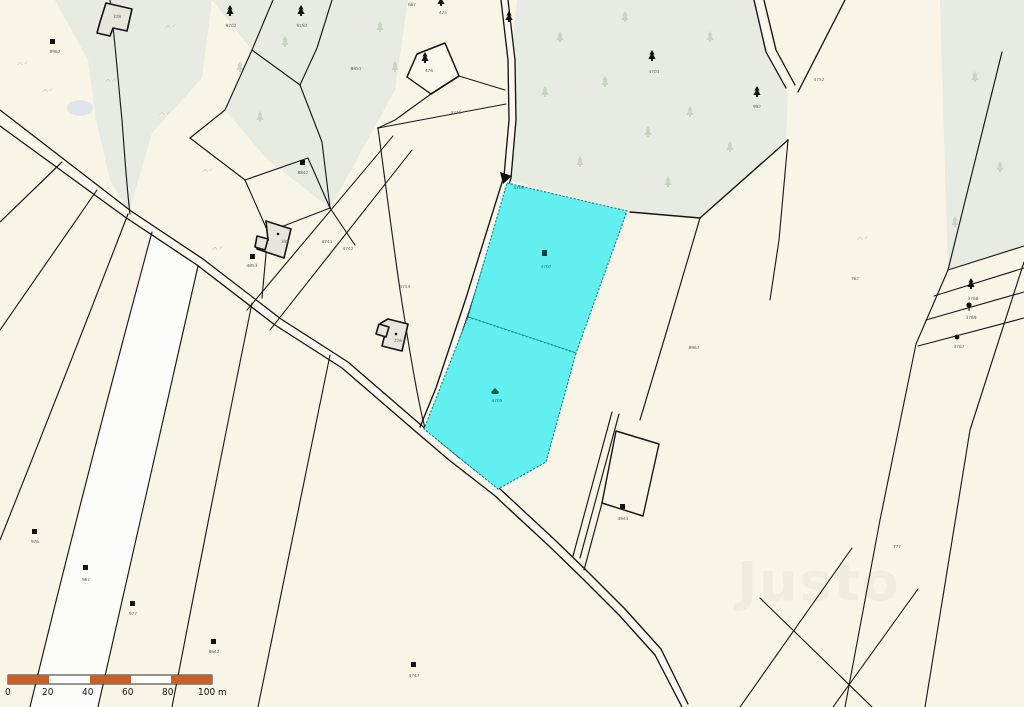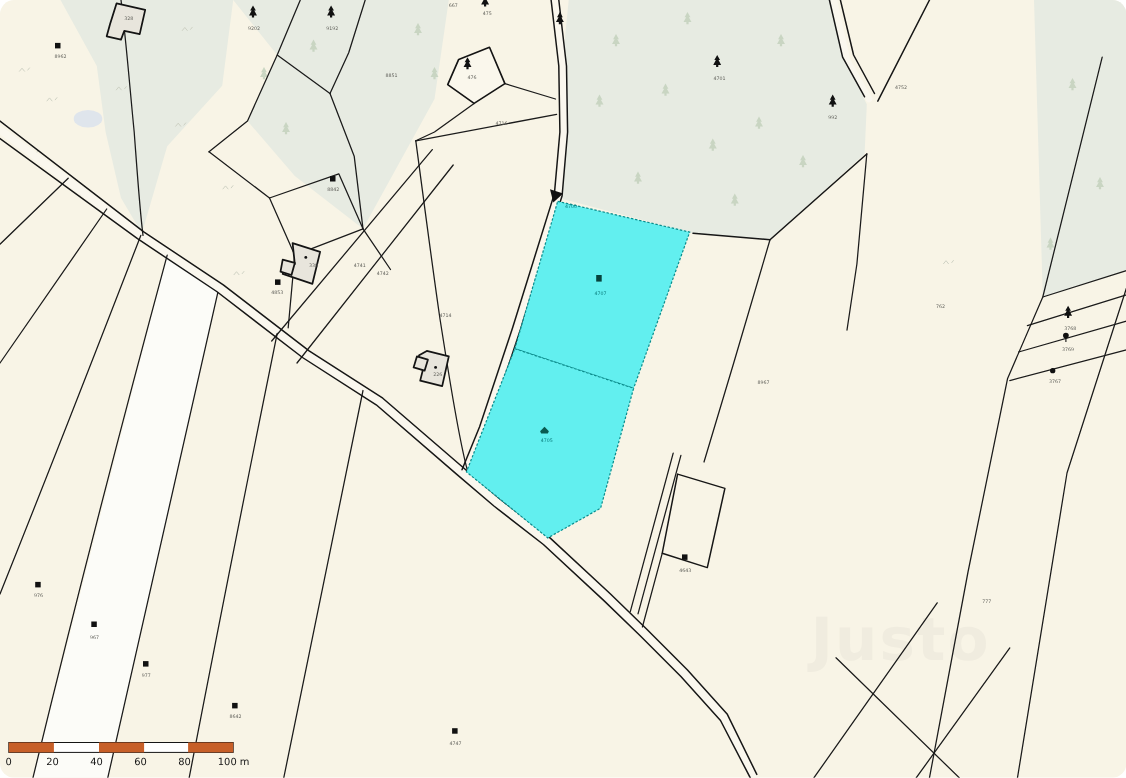--- a/index.html
+++ b/index.html
@@ -1,16 +1,16 @@
 <!DOCTYPE html>
 <html><head>
 <meta charset="utf-8">
 <style>
   html,body{margin:0;padding:0;background:#fff;}
-  .stage{width:1024px;height:707px;position:relative;overflow:hidden;border-radius:13px;}
+  .stage{width:1024px;height:707px;position:relative;overflow:hidden;}
   svg{display:block;font-family:"DejaVu Sans",sans-serif;}
   .plabel{font-size:4.3px;fill:#64645e;text-anchor:middle;}
   .tick{font-size:9px;fill:#141414;}
   .watermark{font-size:54px;font-weight:bold;fill:#f0ecdf;letter-spacing:2px;}
   .thin{stroke:#1b1b1b;stroke-width:1.15;fill:none;stroke-linecap:round;stroke-linejoin:round;}
   .mid{stroke:#161616;stroke-width:1.35;fill:none;stroke-linecap:round;stroke-linejoin:round;}
   .roadband{stroke:#faf7ee;stroke-width:7;fill:none;stroke-linecap:round;stroke-linejoin:round;}
   .bldg{fill:#e8e5dc;stroke:#141414;stroke-width:1.6;stroke-linejoin:round;}
   .parcelw{fill:#faf7ec;stroke:#141414;stroke-width:1.5;stroke-linejoin:round;}
   .cyan{stroke:#0a8c8c;stroke-width:1.1;stroke-dasharray:2.2 1.6;}

